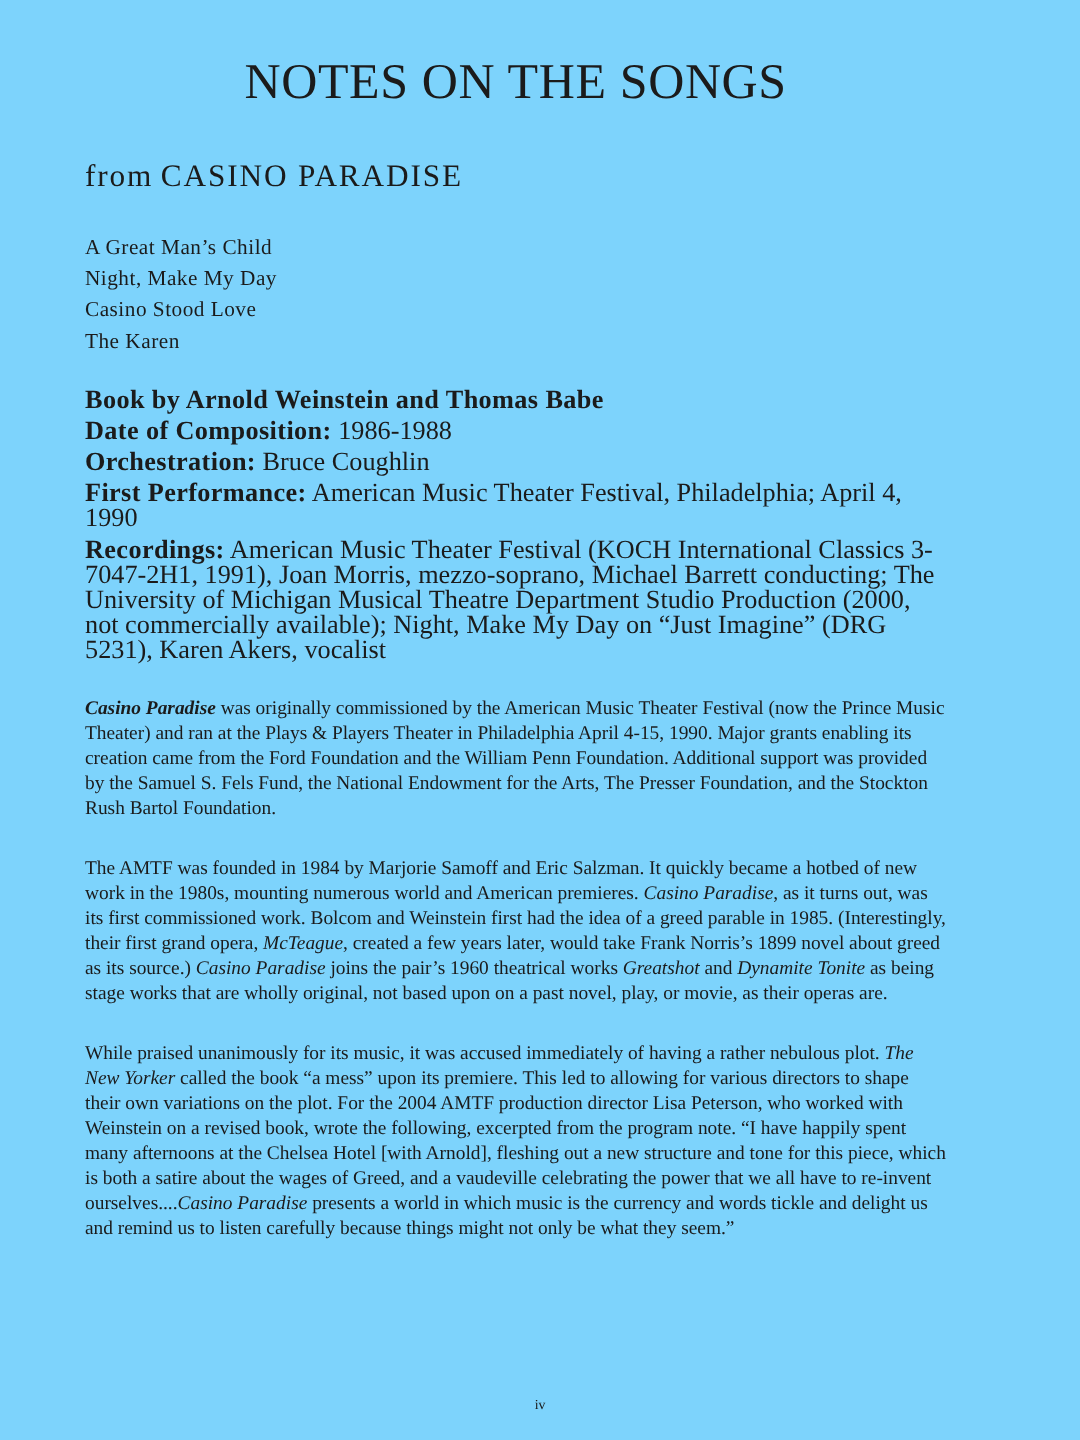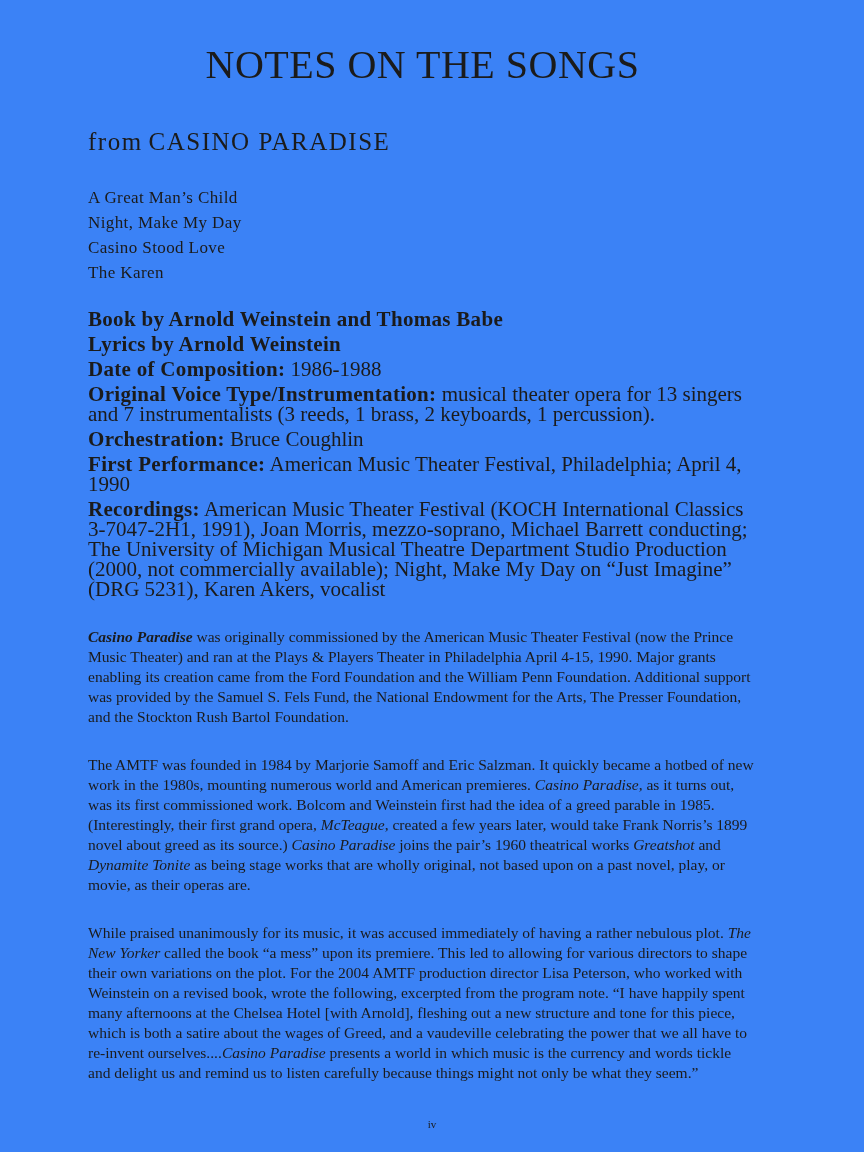--- a/index.html
+++ b/index.html
@@ -5,23 +5,23 @@
   html, body {
     margin: 0;
     padding: 0;
     background: #ffffff;
   }
   .page {
     position: relative;
     width: 864px;
     height: 1152px;
     margin: 0 auto;
-    background: #3b82f6;
+    background: #7dd3fc;
     box-sizing: border-box;
-    padding: 0 107px 0 88px;
+    padding: 0 107px 0 68px;
     font-family: "Liberation Serif", serif;
     color: #1b1b1b;
     overflow: hidden;
   }
   .title {
     margin: 0;
     padding-top: 44px;
     text-align: center;
     font-size: 40px;
     line-height: 1.05;
@@ -86,23 +86,21 @@
 
   <div class="song-list">
       <div class="song">A Great Man’s Child</div>
       <div class="song">Night, Make My Day</div>
       <div class="song">Casino Stood Love</div>
       <div class="song">The Karen</div>
     </div>
 
   <div class="credits">
       <div class="credit-line"><span class="credit-label">Book by Arnold Weinstein and Thomas Babe</span></div>
-      <div class="credit-line"><span class="credit-label">Lyrics by Arnold Weinstein</span></div>
       <div class="credit-line"><span class="credit-label">Date of Composition:</span><span class="credit-value"> 1986-1988</span></div>
-      <div class="credit-line"><span class="credit-label">Original Voice Type/Instrumentation:</span><span class="credit-value"> musical theater opera for 13 singers and 7 instrumentalists (3 reeds, 1 brass, 2 keyboards, 1 percussion).</span></div>
       <div class="credit-line"><span class="credit-label">Orchestration:</span><span class="credit-value"> Bruce Coughlin</span></div>
       <div class="credit-line"><span class="credit-label">First Performance:</span><span class="credit-value"> American Music Theater Festival, Philadelphia; April 4, 1990</span></div>
       <div class="credit-line"><span class="credit-label">Recordings:</span><span class="credit-value"> American Music Theater Festival (KOCH International Classics 3-7047-2H1, 1991), Joan Morris, mezzo-soprano, Michael Barrett conducting; The University of Michigan Musical Theatre Department Studio Production (2000, not commercially available); Night, Make My Day on “Just Imagine” (DRG 5231), Karen Akers, vocalist</span></div>
     </div>
 
   <div class="paragraphs">
       <p class="body-para"><span class="run-bold-italic">Casino Paradise</span><span class="run-regular"> was originally commissioned by the American Music Theater Festival (now the Prince Music Theater) and ran at the Plays &amp; Players Theater in Philadelphia April 4-15, 1990. Major grants enabling its creation came from the Ford Foundation and the William Penn Foundation. Additional support was provided by the Samuel S. Fels Fund, the National Endowment for the Arts, The Presser Foundation, and the Stockton Rush Bartol Foundation.</span></p>
       <p class="body-para"><span class="run-regular">The AMTF was founded in 1984 by Marjorie Samoff and Eric Salzman. It quickly became a hotbed of new work in the 1980s, mounting numerous world and American premieres. </span><span class="run-italic">Casino Paradise</span><span class="run-regular">, as it turns out, was its first commissioned work. Bolcom and Weinstein first had the idea of a greed parable in 1985. (Interestingly, their first grand opera, </span><span class="run-italic">McTeague</span><span class="run-regular">, created a few years later, would take Frank Norris’s 1899 novel about greed as its source.) </span><span class="run-italic">Casino Paradise</span><span class="run-regular"> joins the pair’s 1960 theatrical works </span><span class="run-italic">Greatshot</span><span class="run-regular"> and </span><span class="run-italic">Dynamite Tonite</span><span class="run-regular"> as being stage works that are wholly original, not based upon on a past novel, play, or movie, as their operas are.</span></p>
       <p class="body-para"><span class="run-regular">While praised unanimously for its music, it was accused immediately of having a rather nebulous plot. </span><span class="run-italic">The New Yorker</span><span class="run-regular"> called the book “a mess” upon its premiere. This led to allowing for various directors to shape their own variations on the plot. For the 2004 AMTF production director Lisa Peterson, who worked with Weinstein on a revised book, wrote the following, excerpted from the program note. “I have happily spent many afternoons at the Chelsea Hotel [with Arnold], fleshing out a new structure and tone for this piece, which is both a satire about the wages of Greed, and a vaudeville celebrating the power that we all have to re-invent ourselves....</span><span class="run-italic">Casino Paradise</span><span class="run-regular"> presents a world in which music is the currency and words tickle and delight us and remind us to listen carefully because things might not only be what they seem.”</span></p>
     </div>

